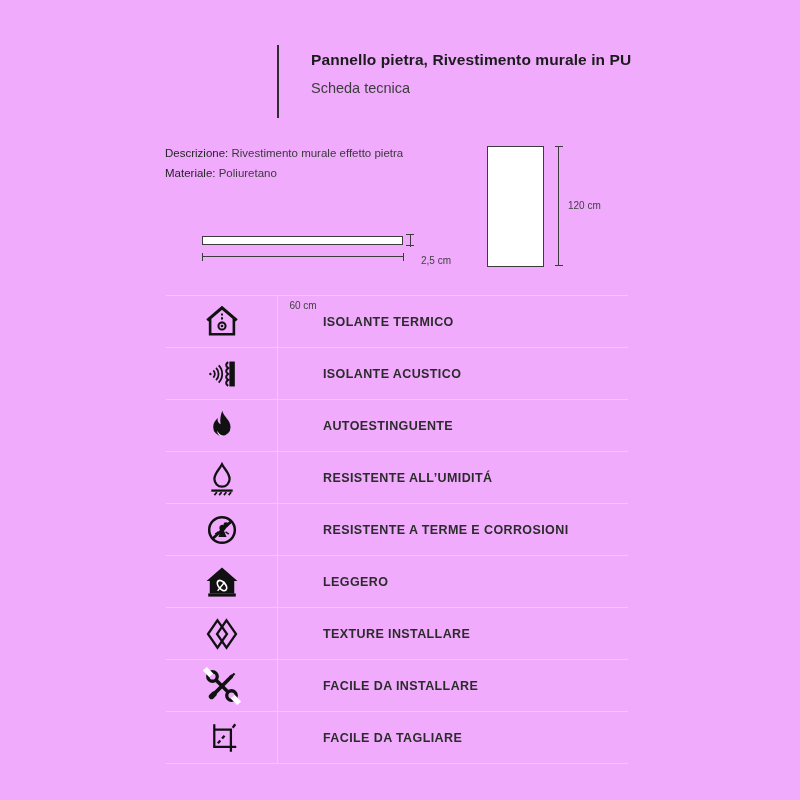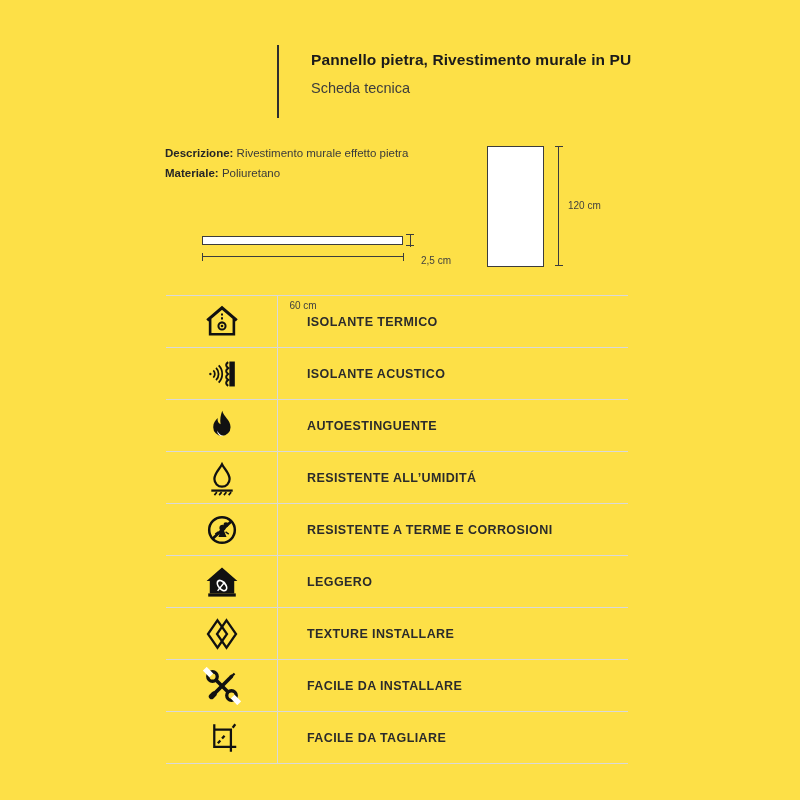--- a/index.html
+++ b/index.html
@@ -2,43 +2,43 @@
 <html><head>
 <meta charset="utf-8">
 <style>
   :root{
     --ink:#1d1d1b;
     --line:#d9d9d9;
     --meas:#3c3c3c;
   }
   html,body{margin:0;padding:0;background:#fff;}
   .page{
-    position:relative;width:800px;height:800px;background:#fde047;overflow:hidden;
+    position:relative;width:800px;height:800px;background:#f0abfc;overflow:hidden;
     font-family:"Liberation Sans",sans-serif;color:var(--ink);
   }
   
   .v-rule{position:absolute;left:277px;top:45px;width:2px;height:73px;background:#2e2e2e;}
   .title{position:absolute;left:311px;top:51px;font-size:15.5px;font-weight:bold;color:#1b1b1b;letter-spacing:.1px;}
   .subtitle{position:absolute;left:311px;top:80px;font-size:14.5px;color:#3d3d3d;}
   
   .specs{position:absolute;left:165px;top:147px;font-size:11.5px;color:#3a3a3a;}
   .spec-line{margin:0 0 6.5px 0;line-height:13px;}
-  .spec-label{font-weight:bold;color:#262626;margin-top:48px;}
+  .spec-label{font-weight:normal;color:#262626;margin-top:48px;}
   
   .bar-rect{position:absolute;left:202px;top:236px;width:201px;height:9px;border:1.4px solid var(--meas);box-sizing:border-box;background:#fff;}
   .panel-rect{position:absolute;left:487px;top:146px;width:57px;height:121px;border:1.5px solid var(--meas);box-sizing:border-box;background:#fff;}
   .mline{position:absolute;background:var(--meas);}
   .mlabel{position:absolute;font-size:10px;color:#3f3f3f;white-space:nowrap;}
   .mlabel.center{width:202px;text-align:center;}
   
   .feat-table{position:absolute;left:166px;top:295px;width:462px;border-bottom:1px solid var(--line);}
   .feat-vline{position:absolute;left:111px;top:0;bottom:0;width:1px;background:var(--line);}
   .feat-row{height:51px;display:flex;align-items:center;border-top:1px solid var(--line);}
   .icon-cell{width:111px;flex:none;display:flex;justify-content:center;align-items:center;}
-  .label-cell{padding-left:30px;font-size:12.5px;font-weight:bold;letter-spacing:.4px;color:#2b2b2b;white-space:nowrap;}
+  .label-cell{padding-left:46px;font-size:12.5px;font-weight:bold;letter-spacing:.4px;color:#2b2b2b;white-space:nowrap;}
   .fi{display:block;}
   .fi *{vector-effect:none;}
 </style>
 </head>
 <body>
 
 <div class="page">
 
   <div class="v-rule"></div>
   <div class="title">Pannello pietra, Rivestimento murale in PU</div>

